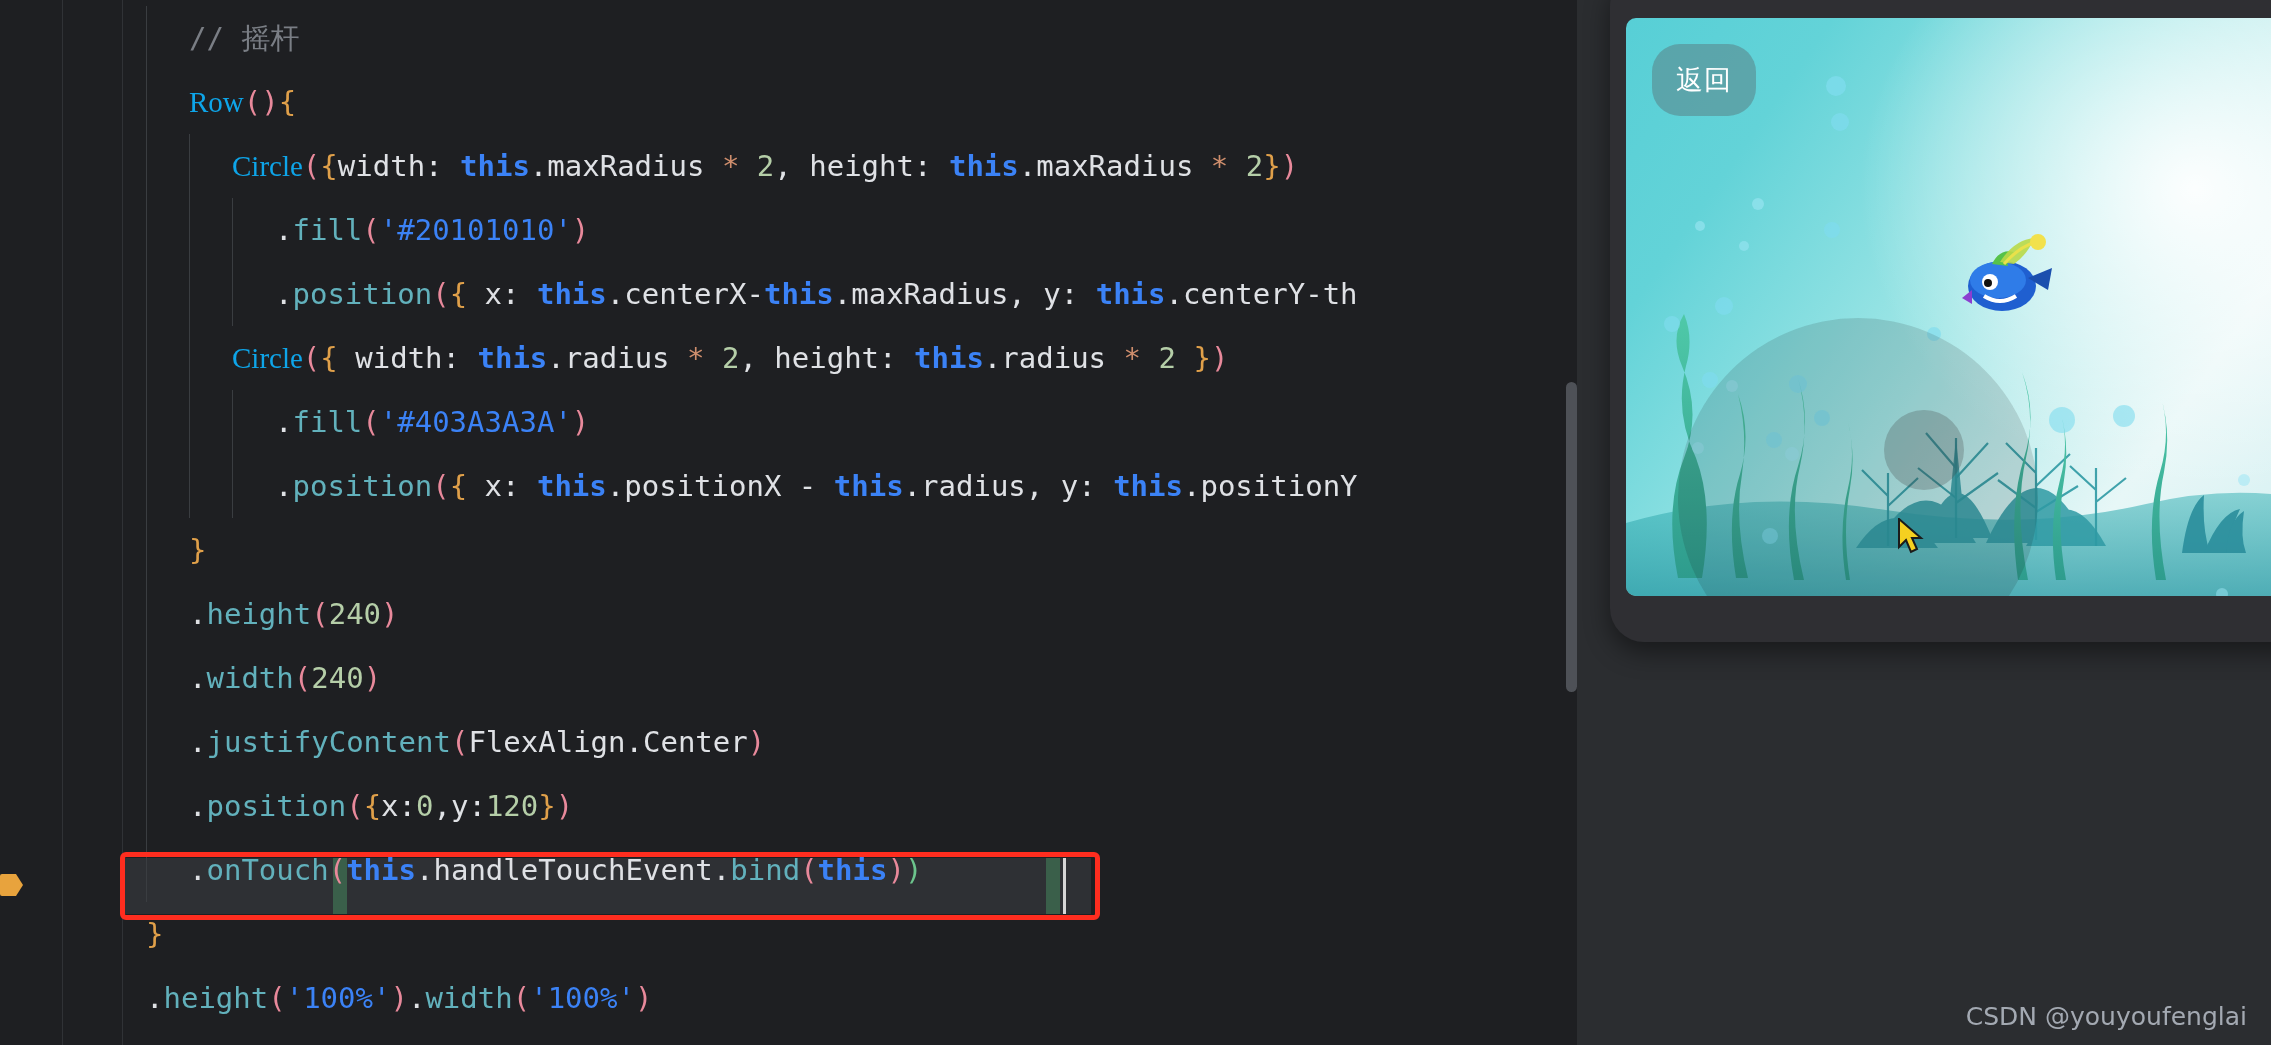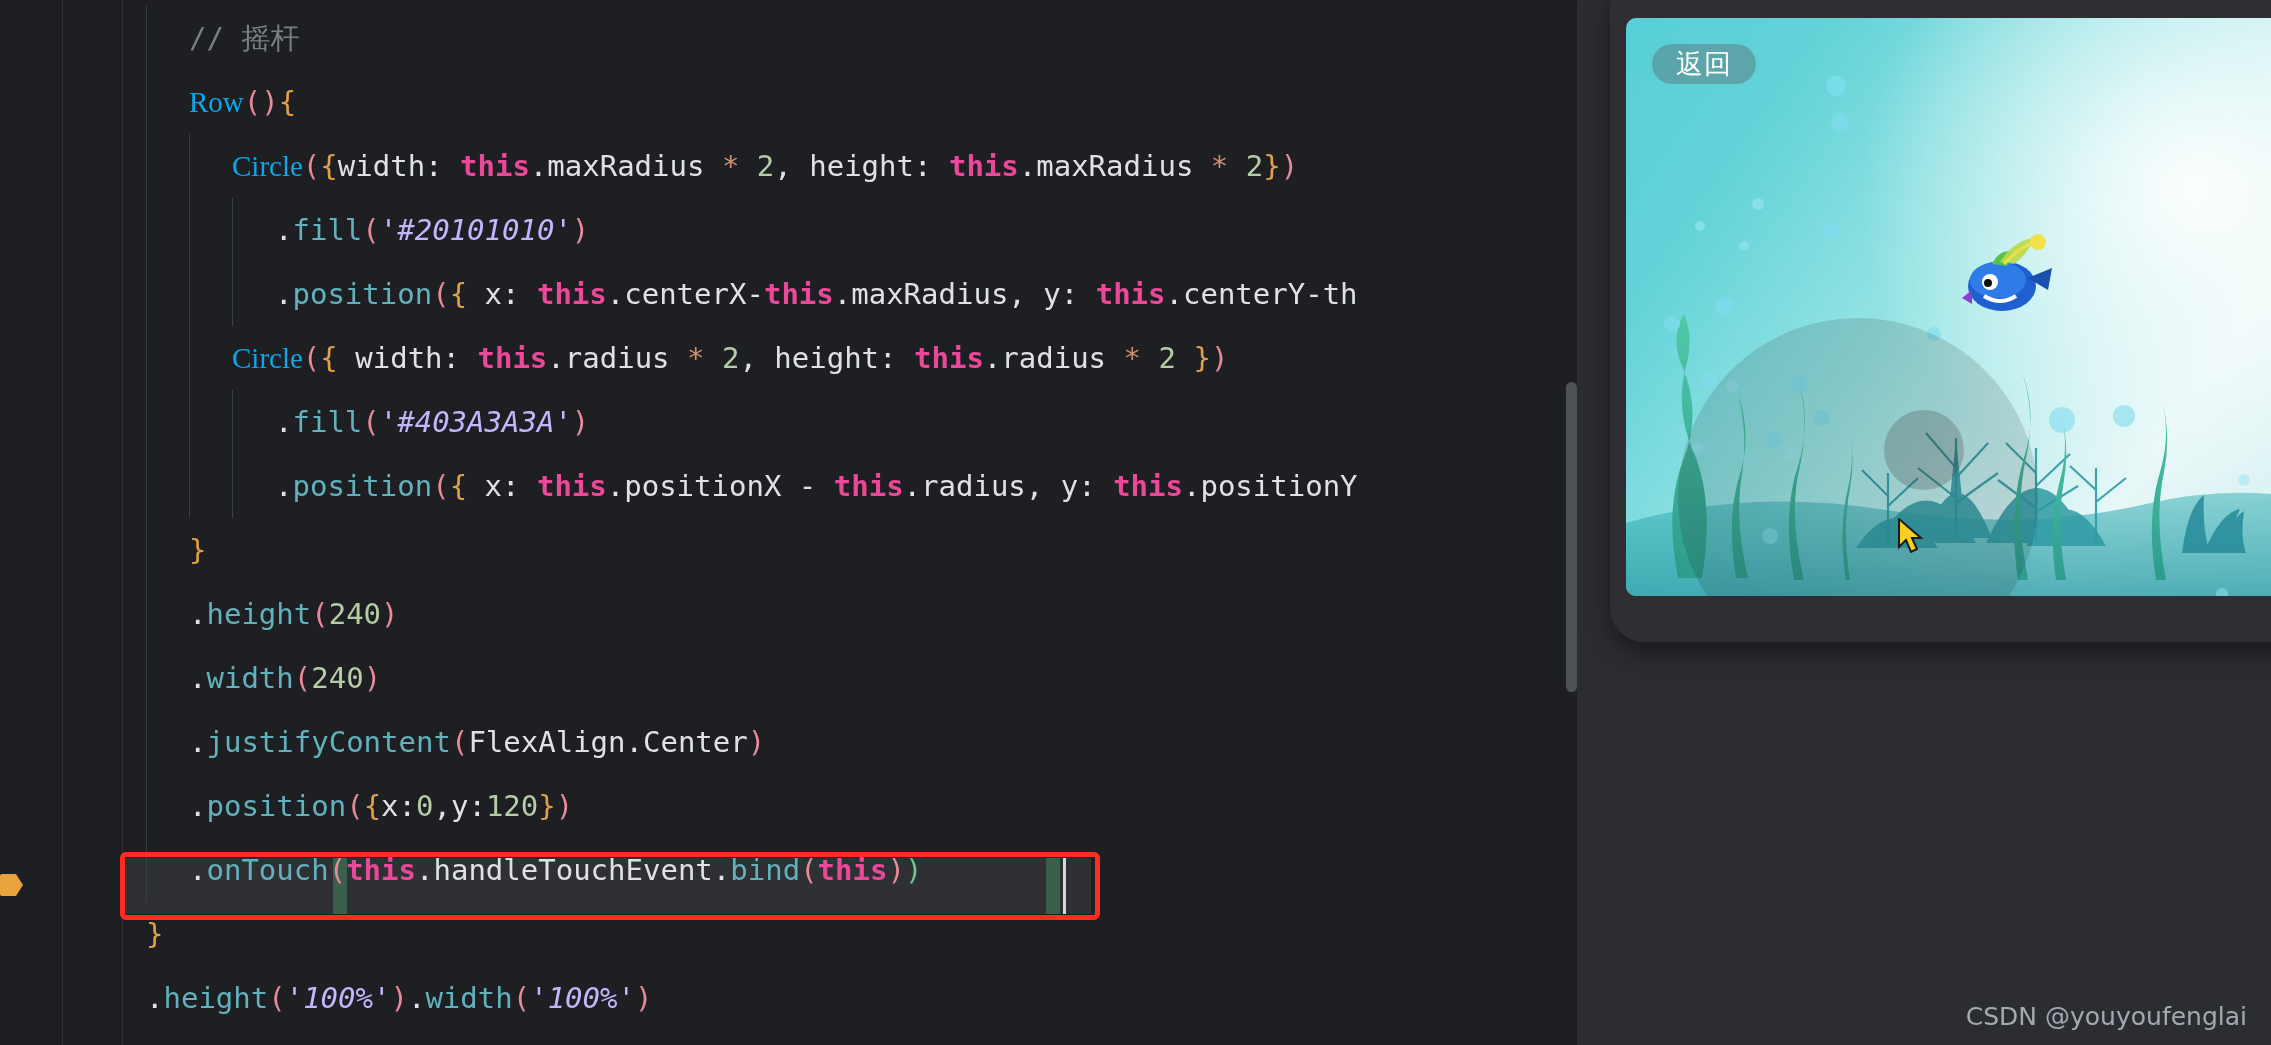--- a/index.html
+++ b/index.html
@@ -43,24 +43,24 @@
   }
   .ln { position: absolute; left: 0; width: 1800px; height: 64px; }
 
   .indent-guide { position:absolute; width:1px; height:64px; background:#3a3d41; }
 
   
   .t-comment { color: #7a7e85; }
   .t-fn      { color: #0ea5e9; font-family: Liberation Serif, serif; }
   .t-method  { color: #62b1bc; }
   .t-kw      { color: #cf8e6d; }
-  .t-this    { color: #ec4899; font-weight: bold; }
+  .t-this    { color: #3b82f6; font-weight: bold; }
   .t-plain   { color: #dfe1e5; }
   .t-num     { color: #b5cea8; }
-  .t-str     { color: #c4b5fd; font-style: italic; }
+  .t-str     { color: #3b82f6; }
   .t-paren1  { color: #e8899b; }
   .t-paren2  { color: #e0a04a; }
   .t-paren3  { color: #6cc48c; }
 
   
   .sel-line-bg {
     position: absolute; left: 125px; top: 858px;
     width: 966px; height: 56px; background: #2e3034;
   }
   .sel-hl-a { position:absolute; left:333px; top:858px; width:14px; height:56px; background:#3a5f4a; }
@@ -96,21 +96,21 @@
     width: 748px; height: 578px;
     border-radius: 10px; overflow: hidden;
     background: linear-gradient(125deg,#57cfd6 0%, #63d3d8 18%, #9fe6e6 45%, #e7f7f7 72%, #cfeef0 100%);
   }
   .glow {
     position:absolute; right:-10%; top:-20%; width:85%; height:110%;
     background: radial-gradient(ellipse at 60% 45%, rgba(255,255,255,.95) 0%, rgba(255,255,255,0) 62%);
   }
   .back-btn {
     position:absolute; left: 26px; top: 26px;
-    width: 104px; height: 40px;
+    width: 104px; height: 72px;
     background: rgba(90,130,135,.55);
     border-radius: 28px;
     color: #ffffff; font-family:"DejaVu Sans", sans-serif; font-size: 27px;
     display:flex; align-items:center; justify-content:center;
     letter-spacing:1px;
   }
   
   .joy-outer {
     position:absolute; left: 52px; top: 300px;
     width: 360px; height: 360px; border-radius: 50%;

